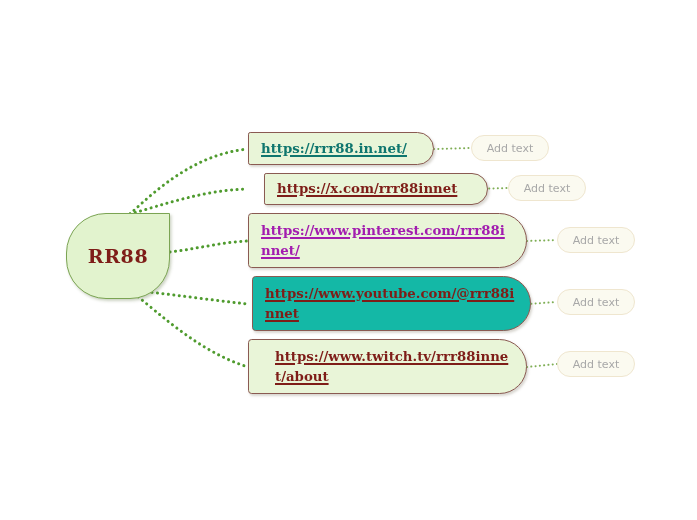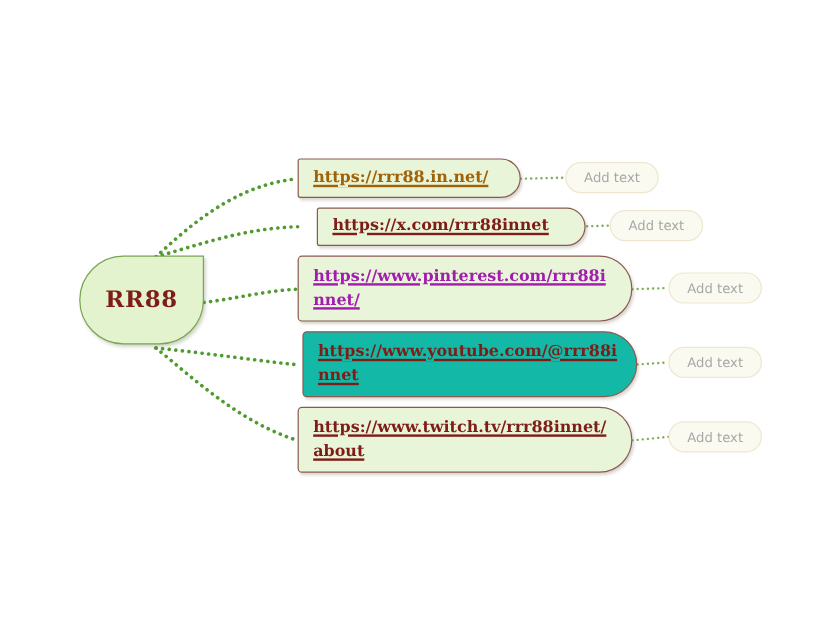--- a/index.html
+++ b/index.html
@@ -116,27 +116,27 @@
       </g>
     <g id="placeholder-connectors" fill="none" stroke="#7fae55" stroke-width="2" stroke-linecap="round" stroke-dasharray="0.1 4.2">
         <path d="M434,149 L471,148"></path>
         <path d="M472,189 L508,188"></path>
         <path d="M527,241 L557,240"></path>
         <path d="M527,304 L557,302"></path>
         <path d="M527,367 L557,364"></path>
       </g>
   </svg>
 
-  <div id="root-node" style="left: 66px; top: 213px; width: 104px; height: 74px; background: rgb(226, 243, 206); border-color: rgb(123, 164, 83);">
+  <div id="root-node" style="left: 66px; top: 213px; width: 104px; height: 86px; background: rgb(226, 243, 206); border-color: rgb(123, 164, 83);">
     <span id="root-label" style="color: rgb(126, 29, 24);">RR88</span>
   </div>
 
   <div id="nodes-layer">
       <div class="link-node" style="left: 248px; top: 132px; width: 186px; height: 33px; background: rgb(233, 245, 216); border-color: rgb(138, 90, 82);">
-        <span class="link-text" style="color: #a16207; text-align: center;">https://rrr88.in.net/</span>
+        <span class="link-text" style="color: #0f766e; text-align: center;">https://rrr88.in.net/</span>
       </div>
       <div class="placeholder-node" style="left: 471px; top: 135px; width: 78px; height: 26px; background: rgb(251, 250, 240); border-color: rgb(239, 230, 207);">
         <span class="placeholder-text" style="color: rgb(168, 168, 168);">Add text</span>
       </div>
       <div class="link-node" style="left: 248px; top: 173px; width: 224px; height: 32px; background: rgb(233, 245, 216); border-color: rgb(138, 90, 82); margin-left: 16px;">
         <span class="link-text" style="color: rgb(126, 29, 24);">https://x.com/rrr88innet</span>
       </div>
       <div class="placeholder-node" style="left: 508px; top: 175px; width: 78px; height: 26px; background: rgb(251, 250, 240); border-color: rgb(239, 230, 207);">
         <span class="placeholder-text" style="color: rgb(168, 168, 168);">Add text</span>
       </div>
@@ -146,20 +146,20 @@
       <div class="placeholder-node" style="left: 557px; top: 227px; width: 78px; height: 26px; background: rgb(251, 250, 240); border-color: rgb(239, 230, 207);">
         <span class="placeholder-text" style="color: rgb(168, 168, 168);">Add text</span>
       </div>
       <div class="link-node" style="left: 252px; top: 276px; width: 279px; height: 55px; background: #14b8a6; border-color: rgb(138, 90, 82);">
         <span class="link-text" style="color: rgb(126, 29, 24);">https://www.youtube.com/@rrr88innet</span>
       </div>
       <div class="placeholder-node" style="left: 557px; top: 289px; width: 78px; height: 26px; background: rgb(251, 250, 240); border-color: rgb(239, 230, 207);">
         <span class="placeholder-text" style="color: rgb(168, 168, 168);">Add text</span>
       </div>
       <div class="link-node" style="left: 248px; top: 339px; width: 279px; height: 55px; background: rgb(233, 245, 216); border-color: rgb(138, 90, 82);">
-        <span class="link-text" style="color: rgb(126, 29, 24);">https://www.twitch.tv/rrr88innet/about</span>
+        <span class="link-text" style="color: rgb(126, 29, 24); margin-left: 14px;">https://www.twitch.tv/rrr88innet/about</span>
       </div>
       <div class="placeholder-node" style="left: 557px; top: 351px; width: 78px; height: 26px; background: rgb(251, 250, 240); border-color: rgb(239, 230, 207);">
         <span class="placeholder-text" style="color: rgb(168, 168, 168);">Add text</span>
       </div>
     </div>
 
 </div>
 
 </body></html>

